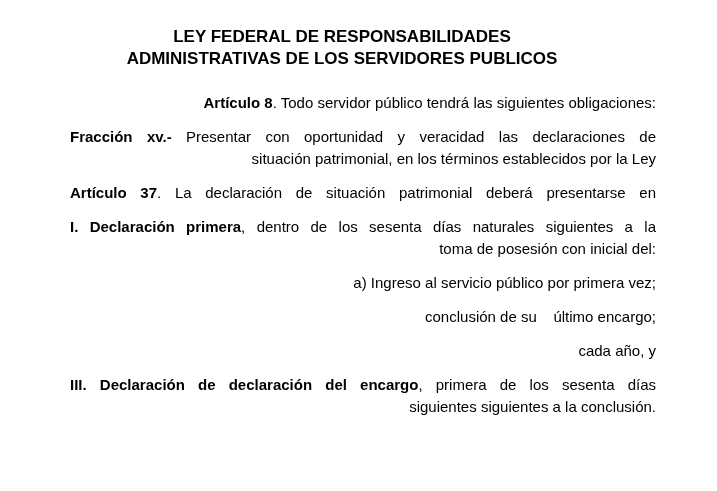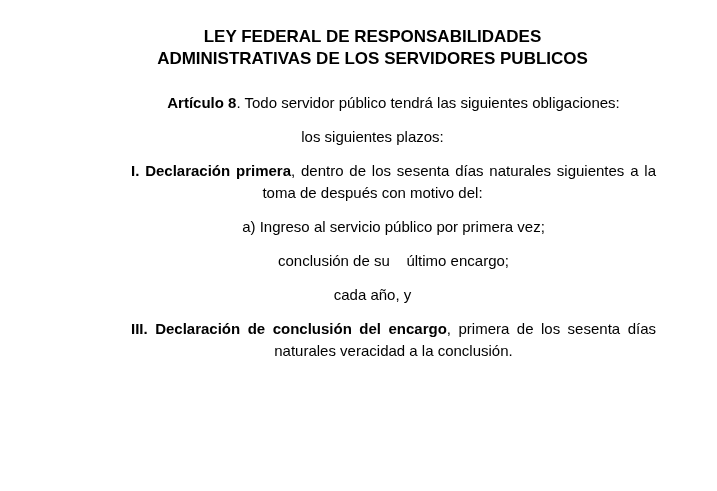--- a/index.html
+++ b/index.html
@@ -10,38 +10,38 @@
   .page {
     position: relative;
     width: 713px;
     height: 491px;
     box-sizing: border-box;
     background: #ffffff;
     color: #000000;
     font-family: "Liberation Sans", sans-serif;
     font-size: 15px;
     line-height: 22px;
-    padding: 26px 57px 0 89px;
+    padding: 26px 57px 0 28px;
     overflow: hidden;
   }
   .doc-title {
     font-size: 17px;
     font-weight: bold;
     text-align: center;
     line-height: 22px;
     margin: 0 0 22px 0;
   }
   .para {
     margin: 0 0 12px 0;
   }
   .para.block-indent {
     margin-left: 42px;
   }
   .line {
-    text-align: center;
+    text-align: right;
   }
   .line.first-indent {
     padding-left: 42px;
   }
   .line.justified {
     text-align: justify;
     text-align-last: justify;
   }
   .lead {
     font-weight: bold;
@@ -54,40 +54,44 @@
 
   <div class="doc-title">
     <div>LEY FEDERAL DE RESPONSABILIDADES</div>
     <div>ADMINISTRATIVAS DE LOS SERVIDORES PUBLICOS</div>
   </div>
 
   <div class="para">
     <div class="line first-indent"><span class="lead">Artículo 8</span><span>. Todo servidor público tendrá las siguientes obligaciones:</span></div>
   </div>
 
+  <div class="para">
+    <div class="line first-indent justified"><span class="lead">Fracción xv.-</span><span> Presentar con oportunidad y veracidad las declaraciones de</span></div>
+    <div class="line">situación patrimonial, en los términos establecidos por la Ley</div>
+  </div>
 
   <div class="para">
-    <div class="line">los siguientes plazos:</div>
+    <div class="line first-indent justified"><span class="lead">Artículo 37</span><span>. La declaración de situación patrimonial deberá presentarse en</span></div>
   </div>
 
   <div class="para">
     <div class="line first-indent justified"><span class="lead">I. Declaración primera</span><span>, dentro de los sesenta días naturales siguientes a la</span></div>
-    <div class="line">toma de después con motivo del:</div>
+    <div class="line">toma de posesión con inicial del:</div>
   </div>
 
   <div class="para block-indent">
     <div class="line">a) Ingreso al servicio público por primera vez;</div>
   </div>
 
   <div class="para block-indent">
     <div class="line">conclusión de su&nbsp;&nbsp;&nbsp; último encargo;</div>
   </div>
 
   <div class="para">
     <div class="line">cada año, y</div>
   </div>
 
   <div class="para block-indent">
-    <div class="line justified"><span class="lead">III. Declaración de conclusión del encargo</span><span>, primera de los sesenta días</span></div>
-    <div class="line">naturales veracidad a la conclusión.</div>
+    <div class="line justified"><span class="lead">III. Declaración de declaración del encargo</span><span>, primera de los sesenta días</span></div>
+    <div class="line">siguientes siguientes a la conclusión.</div>
   </div>
 
 </div>
 
 </body></html>

